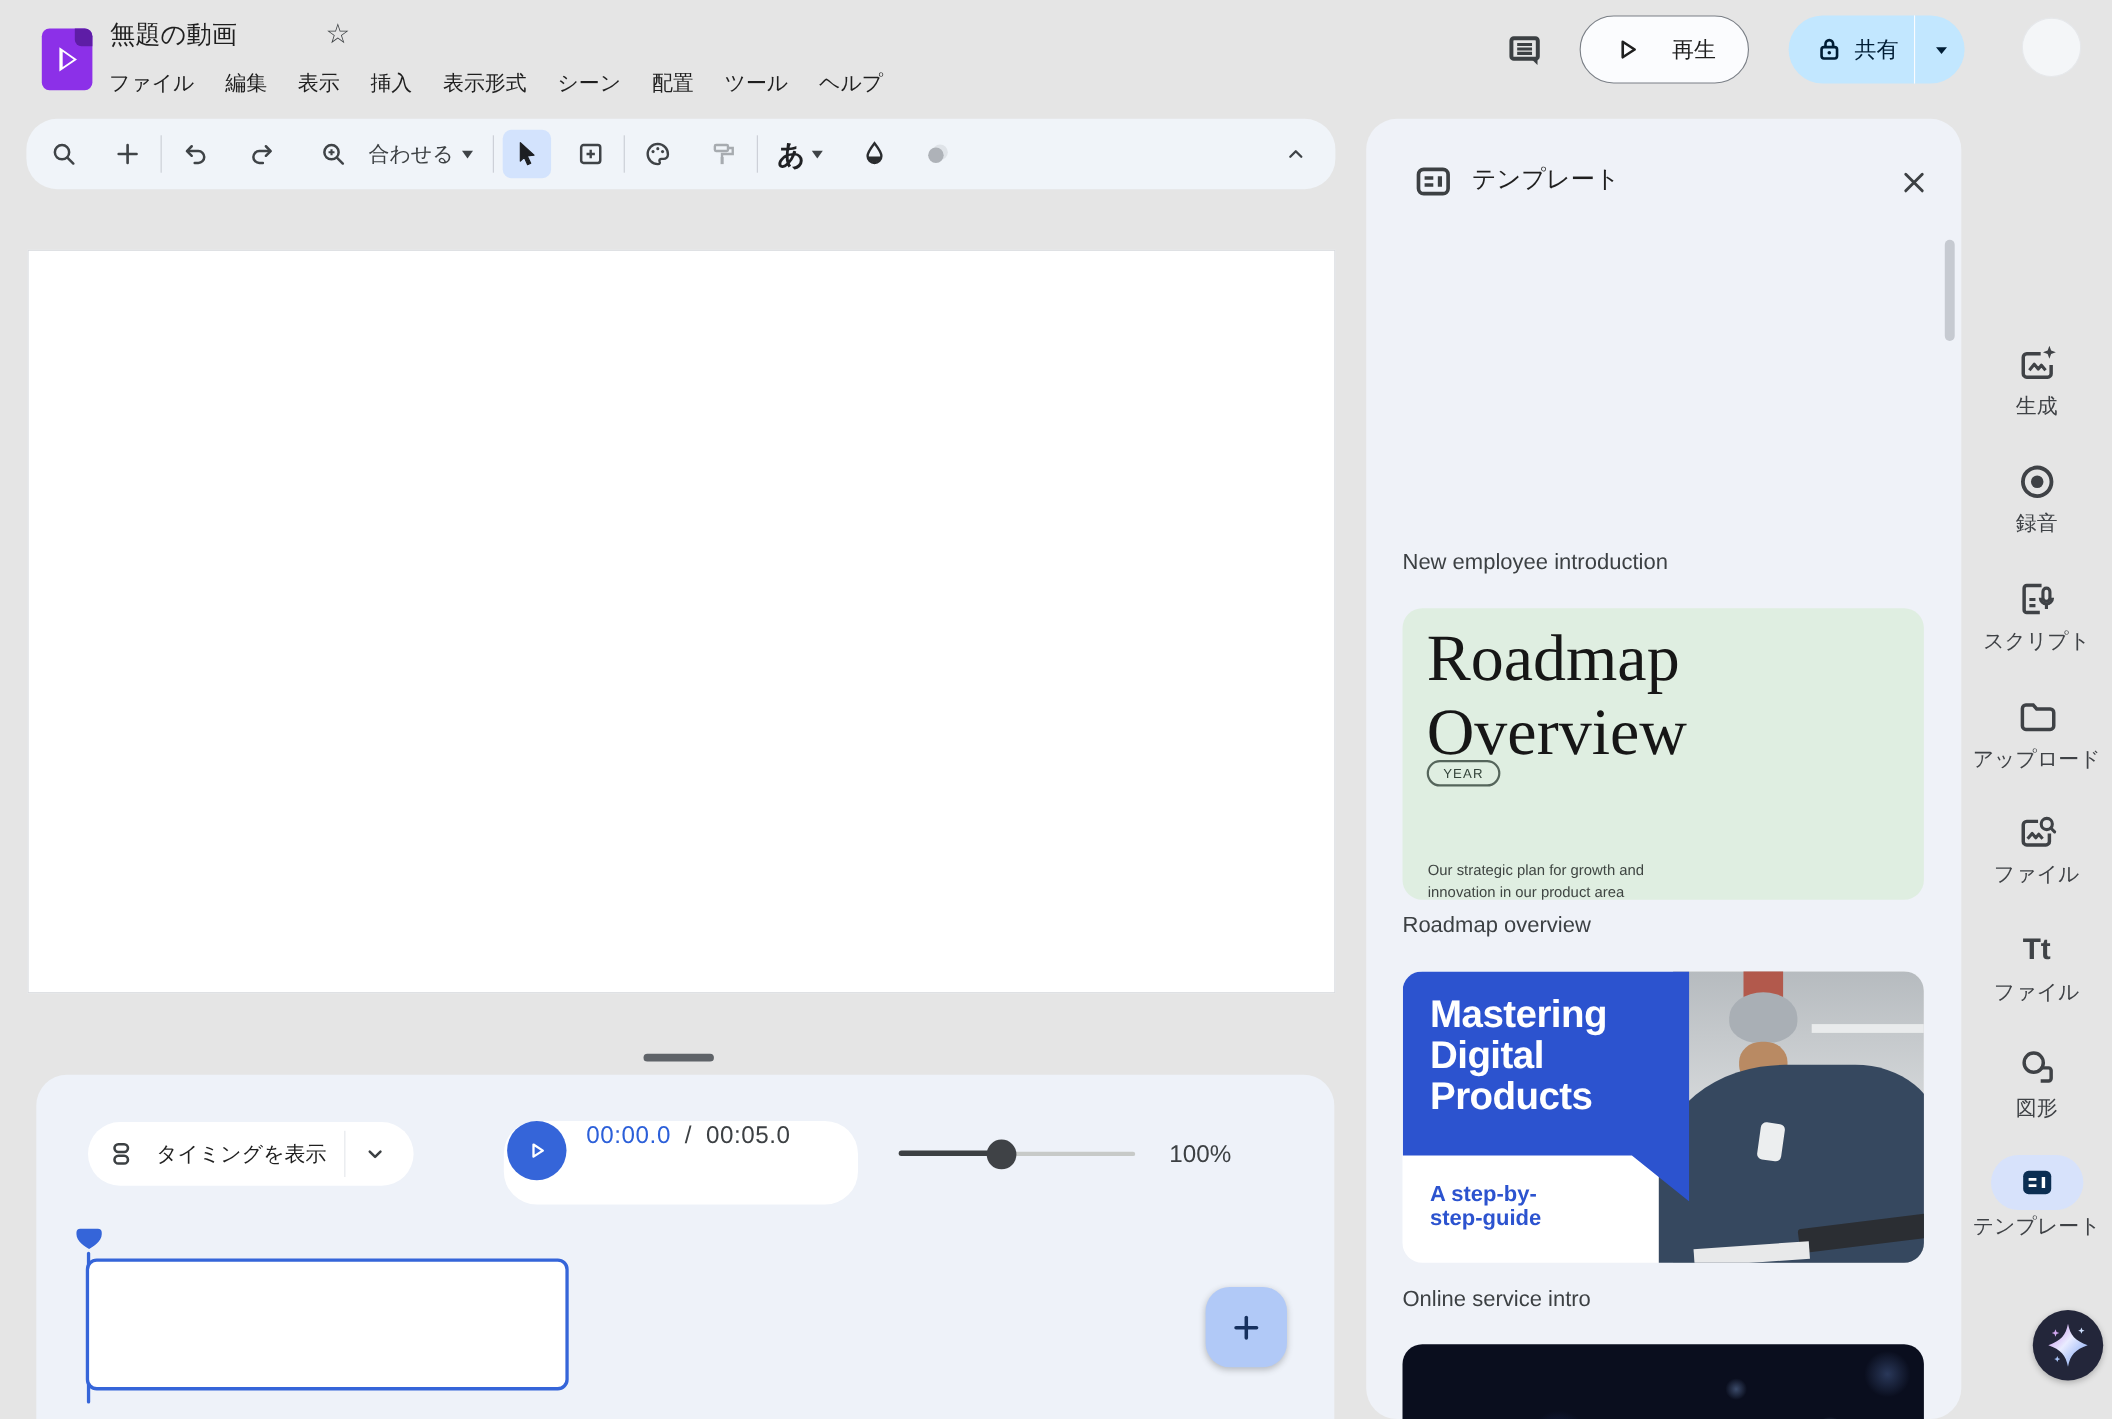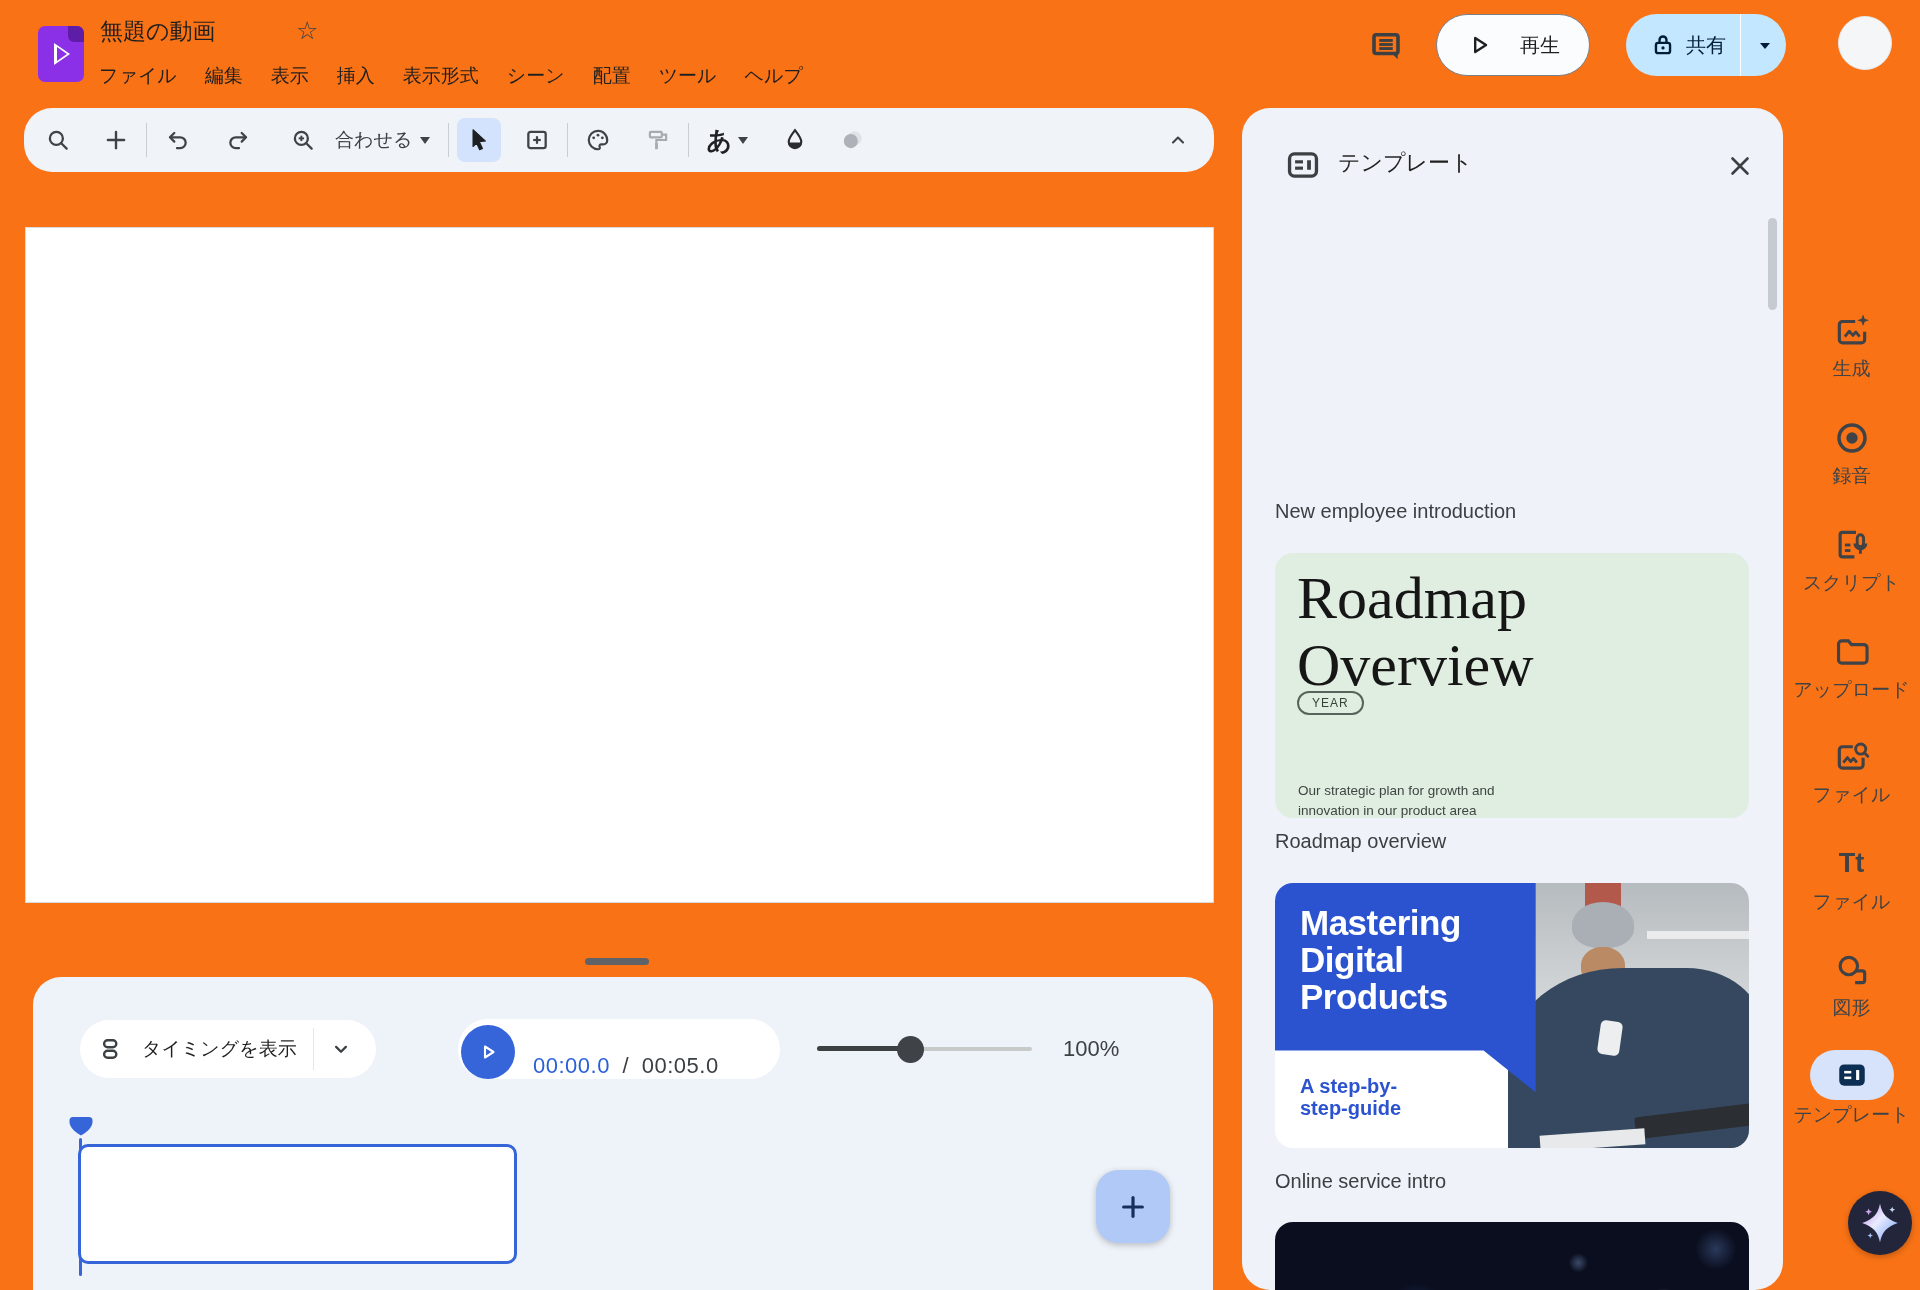--- a/index.html
+++ b/index.html
@@ -1,18 +1,18 @@
 <!DOCTYPE html>
 <html><head>
 <meta charset="utf-8">
 <style>
   * { margin:0; padding:0; box-sizing:border-box; }
   html,body { width:1920px; height:1290px; background:#fbfcfe; }
   body { font-family:"Liberation Sans","DejaVu Sans",sans-serif; color:#1f1f1f; }
-  #app { position:relative; width:1920px; height:1290px; overflow:hidden; background:#f97316; }
+  #app { position:relative; width:1920px; height:1290px; overflow:hidden; background:#e5e5e5; }
   .abs { position:absolute; }
   .pre { white-space:pre-line; }
   svg { display:block; }
 
   
   .logo { left:38px; top:26px; width:46px; height:56px; border-radius:7px;
           background:linear-gradient(135deg,#8c30e8 70%,#8c30e8 70%); }
   .logo .fold { position:absolute; right:0; top:0; width:16px; height:16px;
           background:#5e1da6; border-radius:0 7px 0 6px; }
   .logo .tri { position:absolute; left:16px; top:17px; width:0; height:0;
@@ -51,22 +51,22 @@
   
   .canvas { left:25px; top:227px; width:1189px; height:676px; background:#ffffff; border:1px solid #d8dade; }
   .drag-handle { left:585px; top:958px; width:64px; height:7px; border-radius:4px; background:#5f6368; }
 
   
   .timeline { left:33px; top:977px; width:1180px; height:313px; background:#eef2f9; border-radius:28px 28px 0 0; }
   .timing-pill { left:80px; top:1020px; width:296px; height:58px; background:#fff; border-radius:29px;
                  display:flex; align-items:center; }
   .timing-pill .lbl { font-size:19px; color:#1f1f1f; margin-left:14px; }
   .timing-pill .sep { width:1px; height:42px; background:#e3e6ea; margin-left:16px; }
-  .timeplay-pill { left:458px; top:1019px; width:322px; height:60px; background:#fff; border-radius:30px;
-                   display:flex; align-items:flex-end; }
+  .timeplay-pill { left:458px; top:1019px; width:322px; height:76px; background:#fff; border-radius:30px;
+                   display:flex; align-items:flex-start; }
   .play-circle { width:54px; height:54px; margin-left:3px; border-radius:50%; background:#3565d9;
                  display:flex; align-items:center; justify-content:center; }
   .timecode { margin-left:18px; font-size:22px; letter-spacing:.5px; }
   .timecode .cur { color:#2b5fd9; }
   .timecode .sep { color:#3c4043; margin:0 6px; }
   .timecode .tot { color:#3c4043; }
   .slider-track { left:817px; top:1047px; width:215px; height:4px; background:#c7cac8; border-radius:2px; }
   .slider-active { left:817px; top:1046px; width:93px; height:5px; background:#3c4043; border-radius:3px; }
   .slider-knob { left:897px; top:1036px; width:27px; height:27px; border-radius:50%; background:#3f4246; }
   .zoom-level { left:1063px; top:1036px; font-size:22px; color:#3c4043; }

